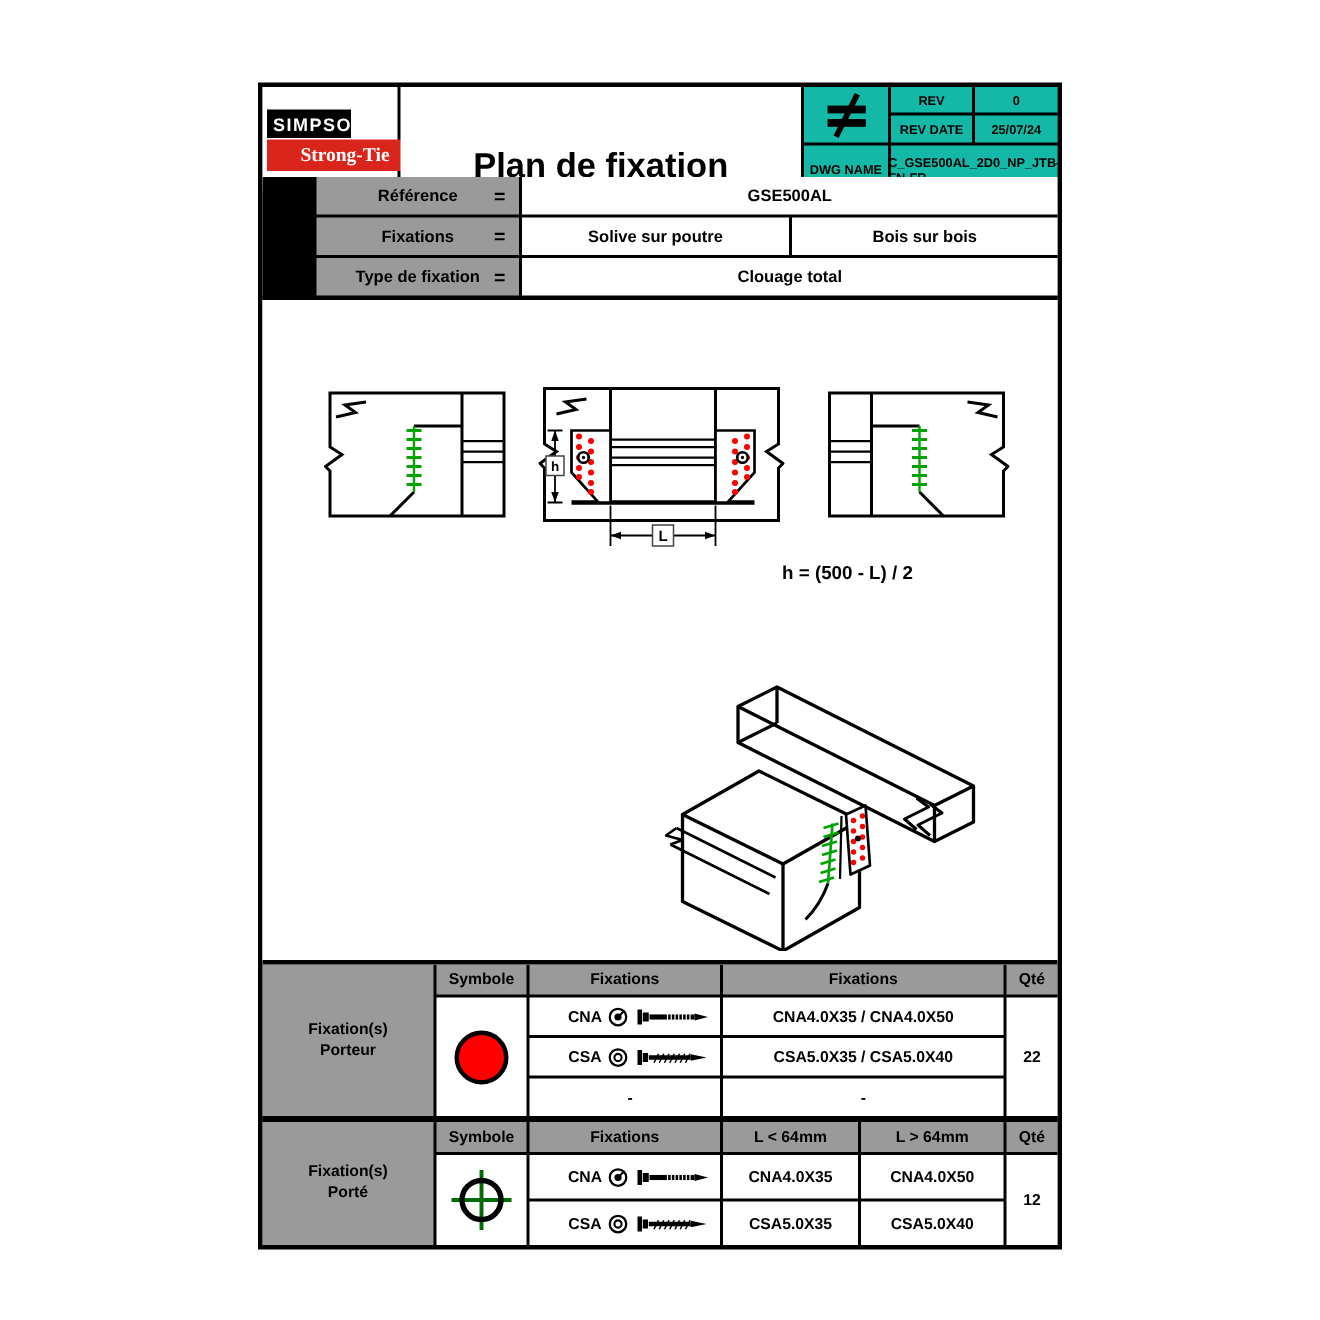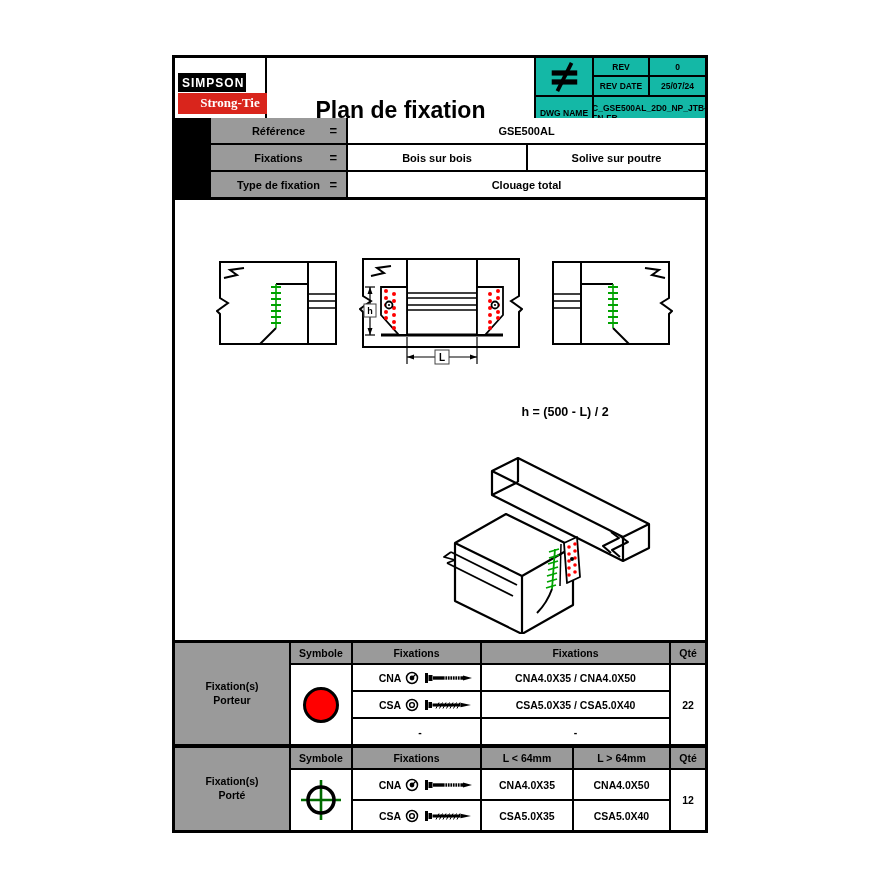--- a/index.html
+++ b/index.html
@@ -3,39 +3,39 @@
 <meta charset="utf-8">
 <style>
   html,body{margin:0;padding:0;background:#fff;width:880px;height:880px;font-family:"Liberation Sans",sans-serif;}
   *{box-sizing:border-box;}
   .sheet{position:absolute;left:172px;top:55px;width:536px;height:778px;border:3px solid #000;background:#fff;display:flex;flex-direction:column;}
   .sec{border-bottom:3px solid #000;}
   
   .hdr{height:60px;display:grid;grid-template-columns:90px 1fr 169px;gap:2px;background:#000;}
   .hdr>div{background:#fff;}
   .logo-cell{display:flex;flex-direction:column;justify-content:center;padding:2px 3px;gap:1px;}
-  .logo-black{background:#000;color:#fff;font-weight:bold;font-size:12px;letter-spacing:1px;padding:3px 4px 2px 4px;width:68px;text-align:center;}
+  .logo-black{background:#000;color:#fff;font-weight:bold;font-size:12px;letter-spacing:1px;padding:3px 4px 2px 4px;width:56px;text-align:center;}
   .logo-red{background:#d9251c;color:#fff;font-weight:bold;font-size:13px;font-family:"Liberation Serif",serif;padding:2px 4px 3px 4px;width:104px;text-align:center;}
   .title-cell{display:flex;align-items:center;justify-content:center;}
   .title-cell span{font-size:23px;font-weight:bold;border-bottom:2px solid #000;padding:0 6px 2px 6px;margin-top:39px;}
   .revblock{background:#000 !important;display:grid;grid-template-columns:56px 54px 1fr;grid-template-rows:17px 18px 1fr;gap:2px;}
   .revblock>div{background:#14b8a6;display:flex;align-items:center;justify-content:center;font-weight:bold;font-size:8.5px;}
   .neq{grid-row:1/3;grid-column:1;}
   .dwg-label{grid-row:3;grid-column:1;font-size:7.5px;}
   .dwg-value{grid-row:3;grid-column:2/4;font-size:6.6px;letter-spacing:0;}
   
   .info{display:grid;grid-template-columns:171px 178px 1fr;grid-auto-rows:25px;gap:2px;background:#000;}
   .info>div{background:#fff;display:flex;align-items:center;justify-content:center;font-weight:bold;font-size:11px;}
   .ilabel{background:#9a9a9a !important;position:relative;margin-left:36px;}
   .ilabel .eq{position:absolute;right:9px;font-size:13px;}
   .span2{grid-column:2/4;}
   
   .draw{flex:1;position:relative;background:#fff;}
   .dview{position:absolute;}
-  .formula{position:absolute;left:300px;top:205px;width:180px;text-align:center;font-weight:bold;font-size:12.5px;}
+  .formula{position:absolute;left:300px;top:175px;width:180px;text-align:center;font-weight:bold;font-size:12.5px;}
   
   .ftable{display:grid;gap:2px;background:#000;}
   .porteur{grid-template-columns:114px 60px 127px 187px 1fr;grid-template-rows:20px 25px 25px 25px;}
   .porte{grid-template-columns:114px 60px 127px 90px 95px 1fr;grid-template-rows:20px 29px 29px;border-bottom:none;}
   .ftable>div{background:#fff;display:flex;align-items:center;justify-content:center;font-weight:bold;font-size:10.5px;}
   .gcell{background:#9a9a9a !important;}
   .rowlabel{grid-column:1;grid-row:1/-1;flex-direction:column;line-height:1.3;font-size:11px;}
   .codecell{justify-content:flex-start;padding-left:21px;gap:4px;}
   .dashleft{justify-content:flex-start;padding-left:7px;}
   .symbody{grid-column:2;grid-row:2/-1;}
@@ -77,22 +77,22 @@
     <div class="ilabel">
       <span>Référence</span>
       <span class="eq">=</span>
     </div>
     <div class="span2">GSE500AL</div>
 
     <div class="ilabel">
       <span>Fixations</span>
       <span class="eq">=</span>
     </div>
+    <div>Solive sur poutre</div>
     <div>Bois sur bois</div>
-    <div>Solive sur poutre</div>
 
     <div class="ilabel">
       <span>Type de fixation</span>
       <span class="eq">=</span>
     </div>
     <div class="span2">Clouage total</div>
   </div>
 
   <div class="draw sec">
 

